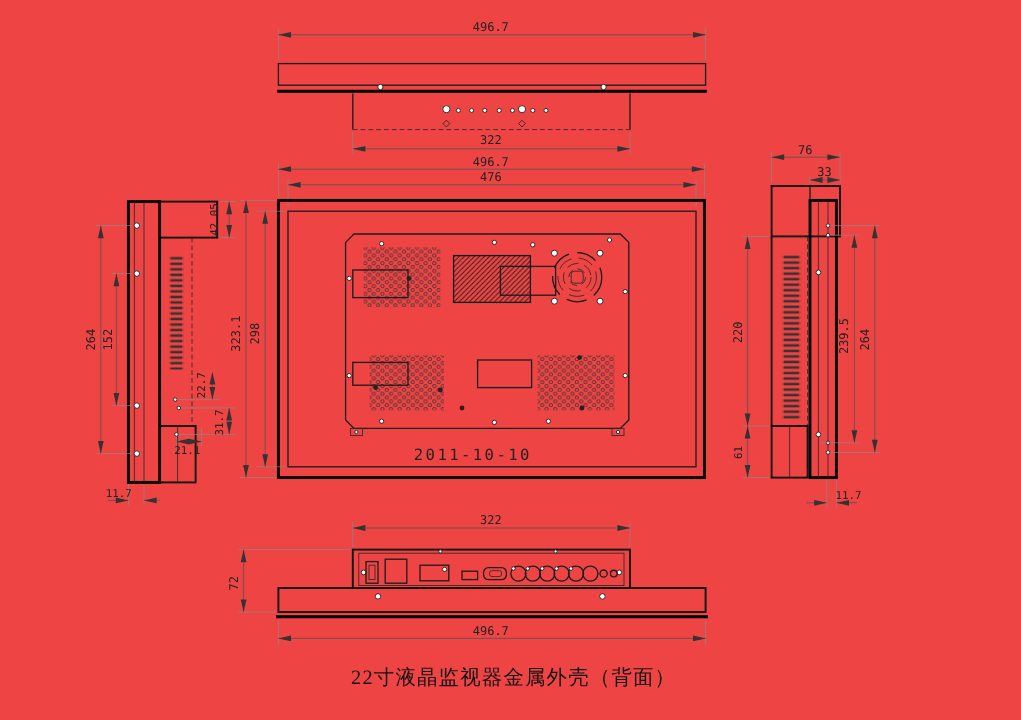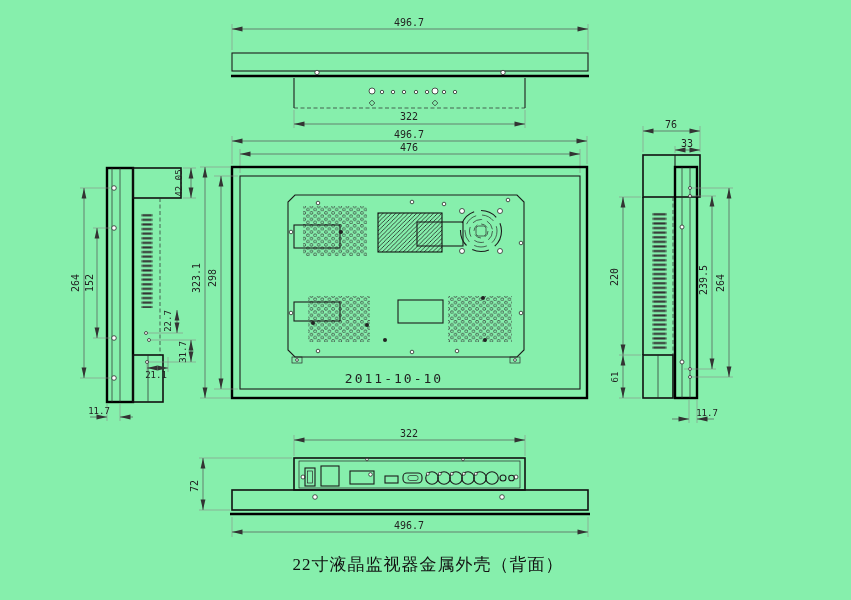--- a/index.html
+++ b/index.html
@@ -1,16 +1,16 @@
 <!DOCTYPE html>
 <html><head>
 <meta charset="utf-8">
 <style>
   html,body{margin:0;padding:0;background:#e8e8e8;}
-  .page{position:relative;width:851px;height:600px;background:#86efac;overflow:hidden;
+  .page{position:relative;width:851px;height:600px;background:#ef4444;overflow:hidden;
         font-family:"Liberation Sans",sans-serif;}
   svg{position:absolute;left:0;top:0;}
   .w07{fill:none;stroke:#2a2a2a;stroke-width:0.7;}
   .w1 {fill:none;stroke:#1c1c1c;stroke-width:1.1;}
   .w15{fill:none;stroke:#111;stroke-width:1.6;}
   .w2 {fill:none;stroke:#000;stroke-width:2.4;}
   .dash{stroke-dasharray:4 2.5;}
   .ext{stroke:#8a8a8a;stroke-width:0.6;fill:none;}
   .dim{stroke:#555;stroke-width:0.7;fill:none;}
   .screw{fill:#fff;stroke:#2a2a2a;stroke-width:0.8;}

